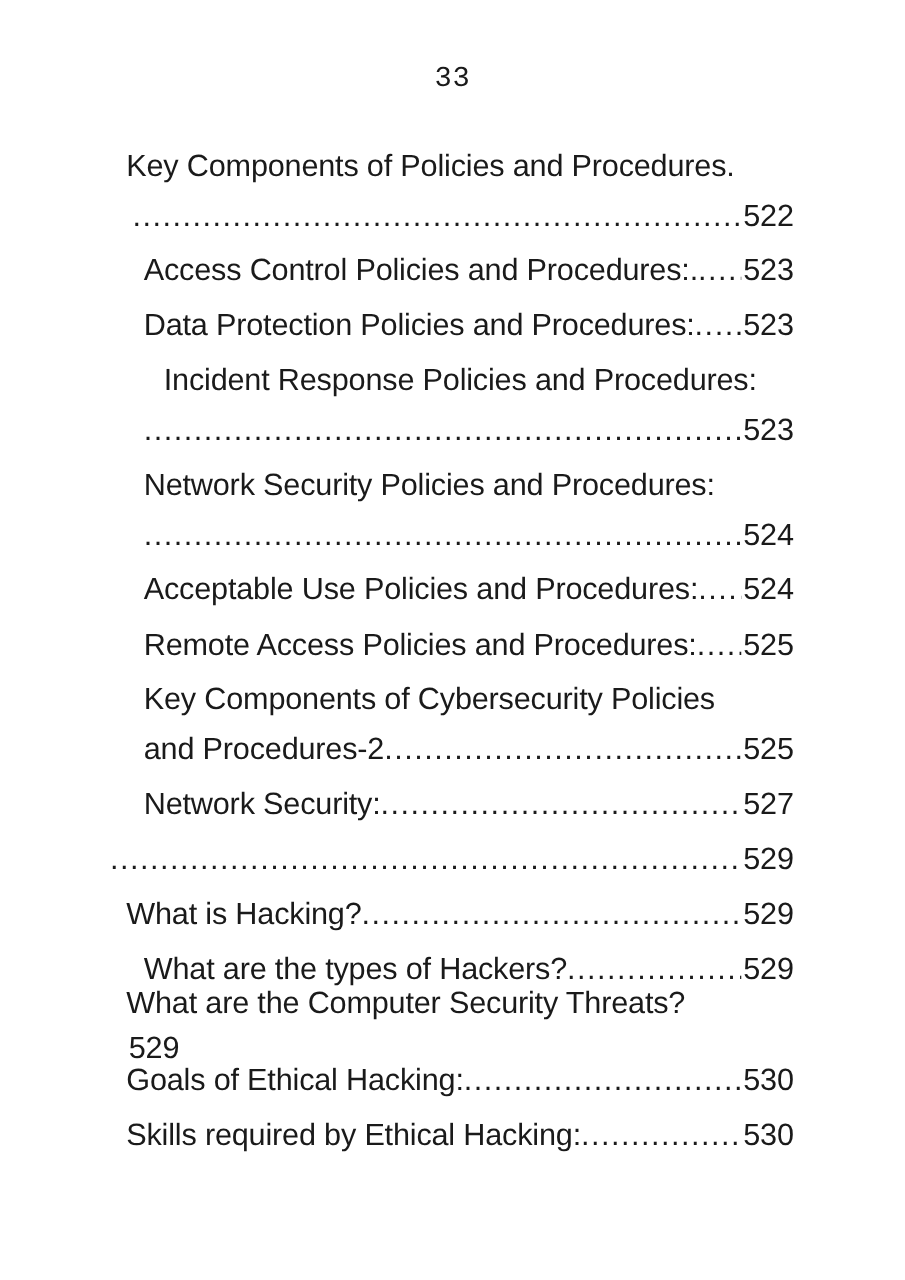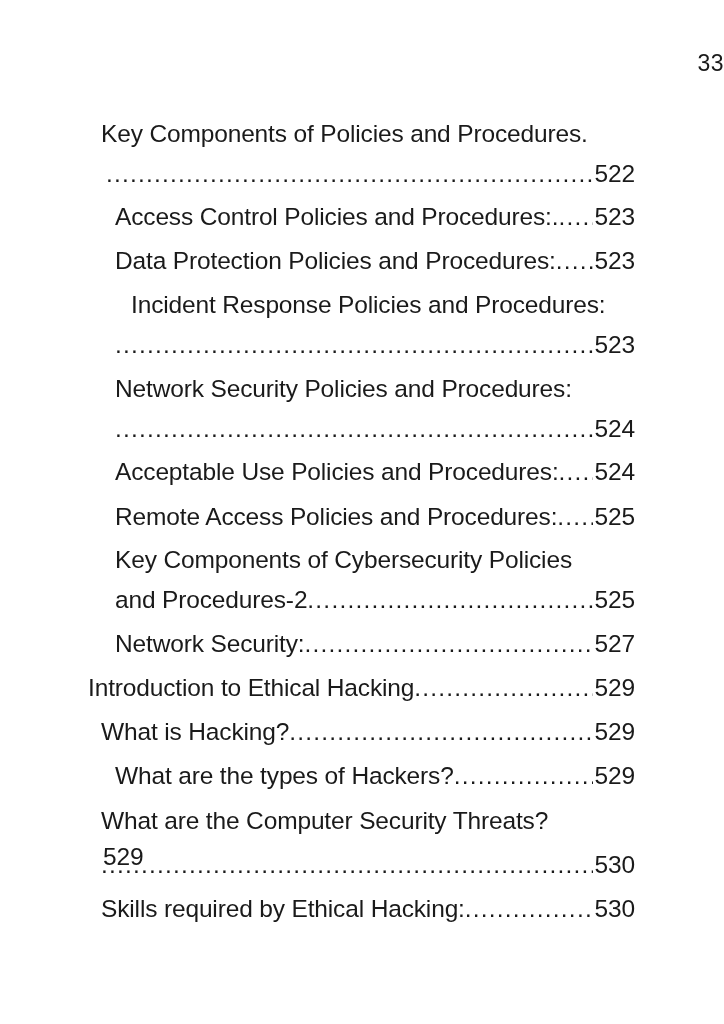--- a/index.html
+++ b/index.html
@@ -13,24 +13,25 @@
       position: relative;
       overflow: hidden;
       font-family: "Liberation Sans", "DejaVu Sans", sans-serif;
       color: #1a1a1a;
     }
     .page-number {
       position: absolute;
       top: 48px;
       left: 0;
       width: 724px;
-      text-align: right;
+      text-align: center;
       font-size: 23px;
       line-height: 30px;
       letter-spacing: 0.5px;
+      font-family: Liberation Mono, monospace;
     }
     .toc {
       position: absolute;
       top: 116px;
       left: 0;
       width: 724px;
     }
     .toc-line {
       position: absolute;
       right: 89px;
@@ -53,21 +54,21 @@
       min-width: 0;
     }
     .toc-line .leader::before {
       content: "..............................................................................................................................................................";
     }
     .toc-line .page {
       white-space: nowrap;
       padding-left: 2px;
     }
     .lvl1 { left: 88px; }
-    .lvl2 { left: 101px; }
+    .lvl2 { left: 101px; justify-content: center; }
     .lvl3 { left: 115px; }
     .wrap-first { right: auto; }
   </style>
 </head>
 <body>
 
 <div class="page-number">33</div>
 
 <div class="toc">
 
@@ -131,21 +132,20 @@
     <span class="page">525</span>
   </div>
 
   <div class="toc-line lvl3" style="top:510px;">
     <span class="title">Network Security: </span>
     <span class="leader"></span>
     <span class="page">527</span>
   </div>
 
   <div class="toc-line lvl1" style="top:554px;">
-    <span class="title">Introduction to Ethical Hacking</span>
     <span class="leader"></span>
     <span class="page">529</span>
   </div>
 
   <div class="toc-line lvl2" style="top:598px;">
     <span class="title">What is Hacking? </span>
     <span class="leader"></span>
     <span class="page">529</span>
   </div>
 
@@ -155,20 +155,21 @@
     <span class="page">529</span>
   </div>
 
   <div class="toc-line lvl2" style="top:687px;flex-direction:column;">
     <span class="title">What are the Computer Security Threats?</span>
     <span class="leader"></span>
     <span class="page">529</span>
   </div>
 
   <div class="toc-line lvl2" style="top:731px;">
+    <span class="title">Goals of Ethical Hacking: </span>
     <span class="leader"></span>
     <span class="page">530</span>
   </div>
 
   <div class="toc-line lvl2" style="top:775px;">
     <span class="title">Skills required by Ethical Hacking:</span>
     <span class="leader"></span>
     <span class="page">530</span>
   </div>
 

